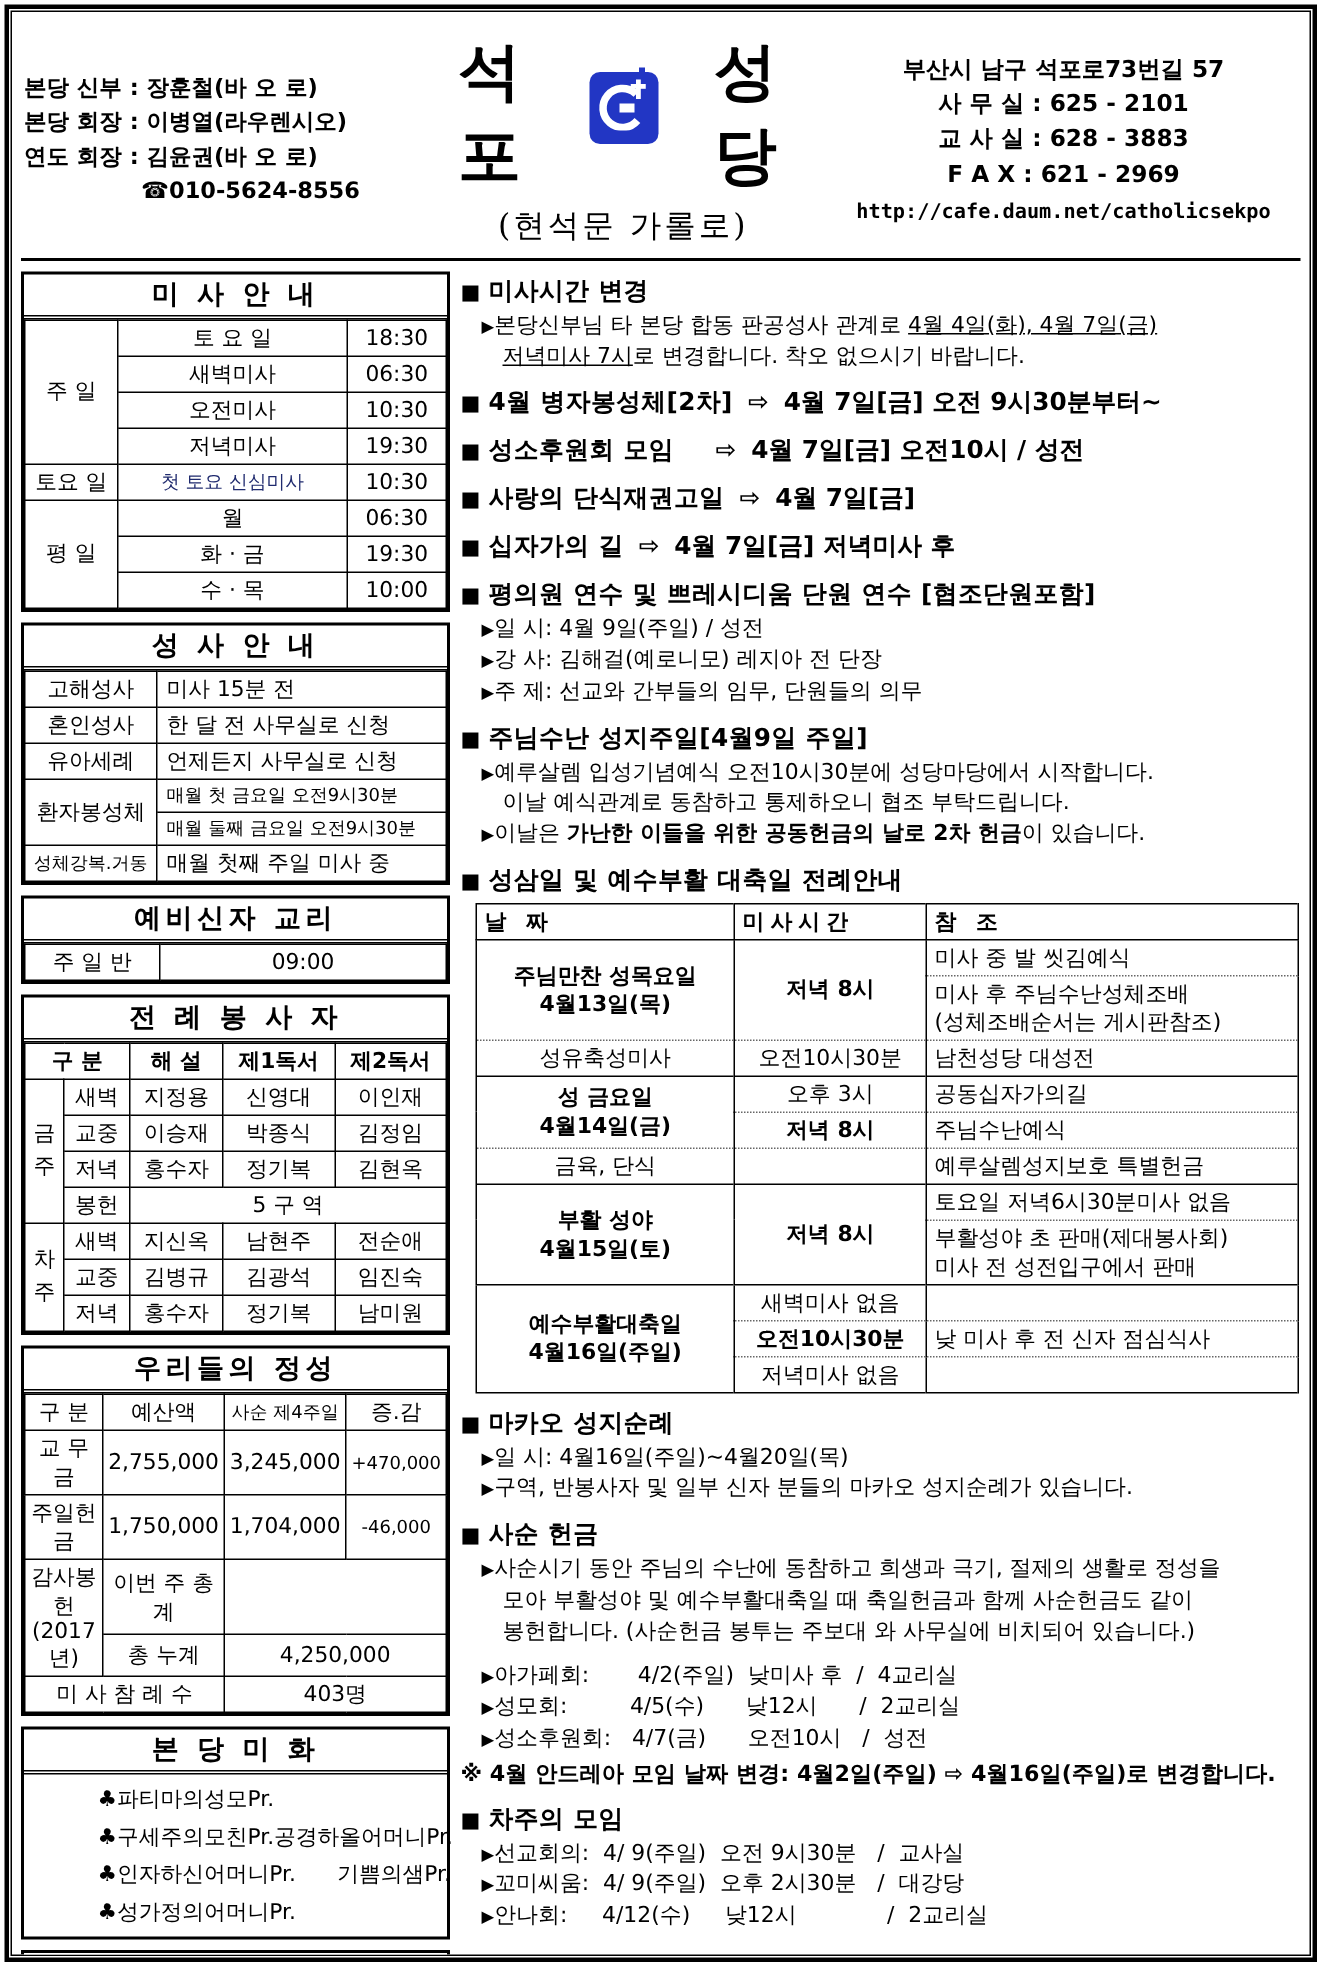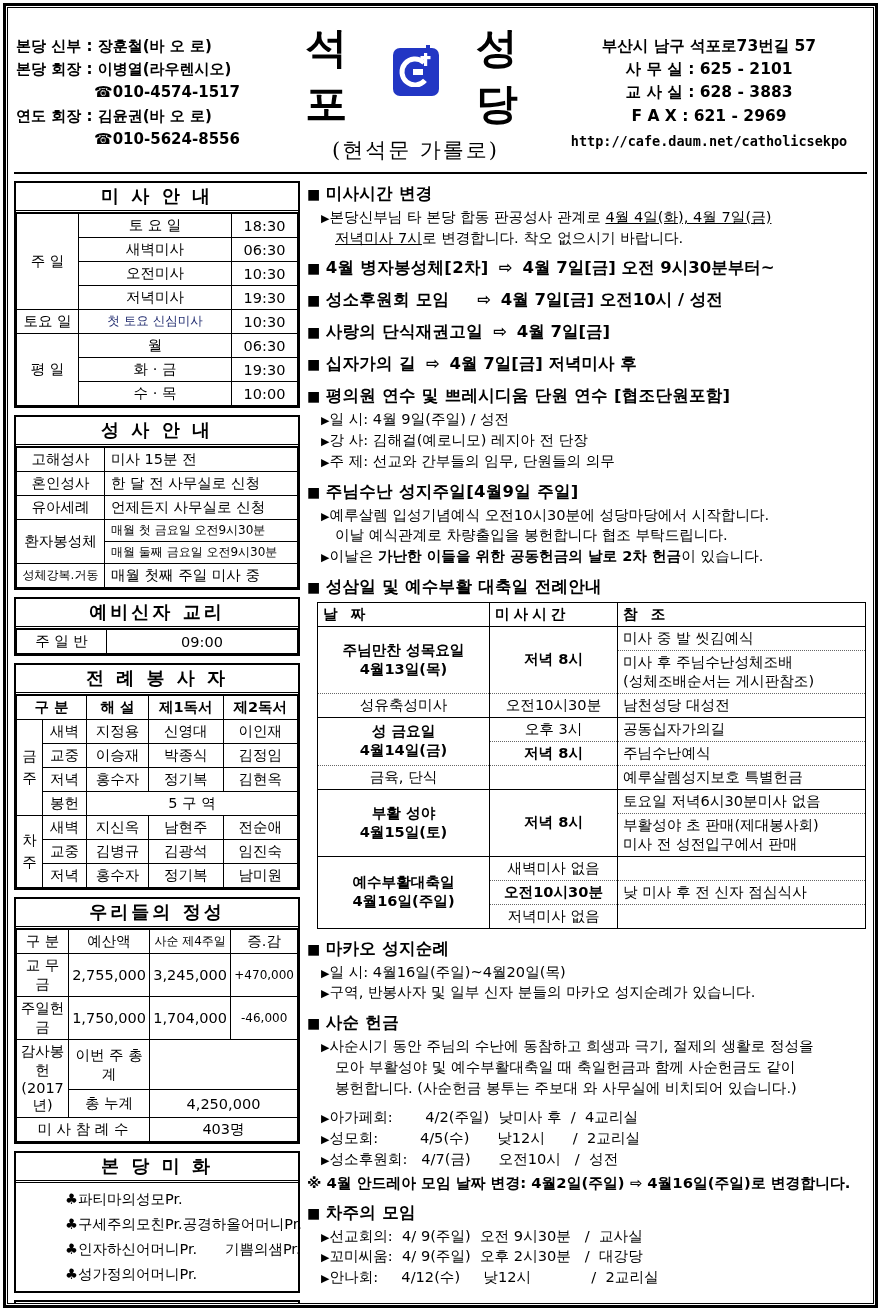--- a/index.html
+++ b/index.html
@@ -78,21 +78,20 @@
 </head>
 <body>
 
 <div class="page">
 <div class="page-inner">
 
   <div class="header">
     <div class="header-left">
       <div>본당 신부 : 장훈철(바 오 로)</div>
       <div>본당 회장 : 이병열(라우렌시오)</div>
-      <div class="ph">☎010-4574-1517</div>
       <div>연도 회장 : 김윤권(바 오 로)</div>
       <div class="ph">☎010-5624-8556</div>
     </div>
     <div class="header-center">
       <div class="title-row">
         <span>석 포</span>
         <span class="logo">
           <svg width="50" height="56" viewBox="0 0 50 56">
             <rect x="2" y="5" width="46" height="48" rx="7" fill="#2236c4"></rect>
             <rect x="35" y="2" width="4" height="14" fill="#2236c4"></rect>
@@ -358,21 +357,21 @@
         <div class="b-line">일 시: 4월 9일(주일) / 성전</div>
         <div class="b-line">강 사: 김해걸(예로니모) 레지아 전 단장</div>
         <div class="b-line">주 제: 선교와 간부들의 임무, 단원들의 의무</div>
       </div>
     </div>
 
     <div class="ann">
       <div class="ann-title">주님수난 성지주일[4월9일 주일]</div>
       <div class="ann-body">
         <div class="b-line">예루살렘 입성기념예식  오전10시30분에 성당마당에서 시작합니다.</div>
-        <div class="c-line">이날 예식관계로 차량출입을 봉헌합니다 협조 부탁드립니다.</div>
+        <div class="c-line">이날 예식관계로 동참하고 통제하오니 협조 부탁드립니다.</div>
         <div class="b-line"><span>이날은 </span><span class="bold">가난한 이들을 위한 공동헌금의 날로 2차 헌금</span><span>이 있습니다.</span></div>
       </div>
     </div>
 
     <div class="ann">
       <div class="ann-title">성삼일 및 예수부활 대축일 전례안내</div>
       <table class="etable">
         <tbody>
                 <tr>
           <th>날    짜</th>

